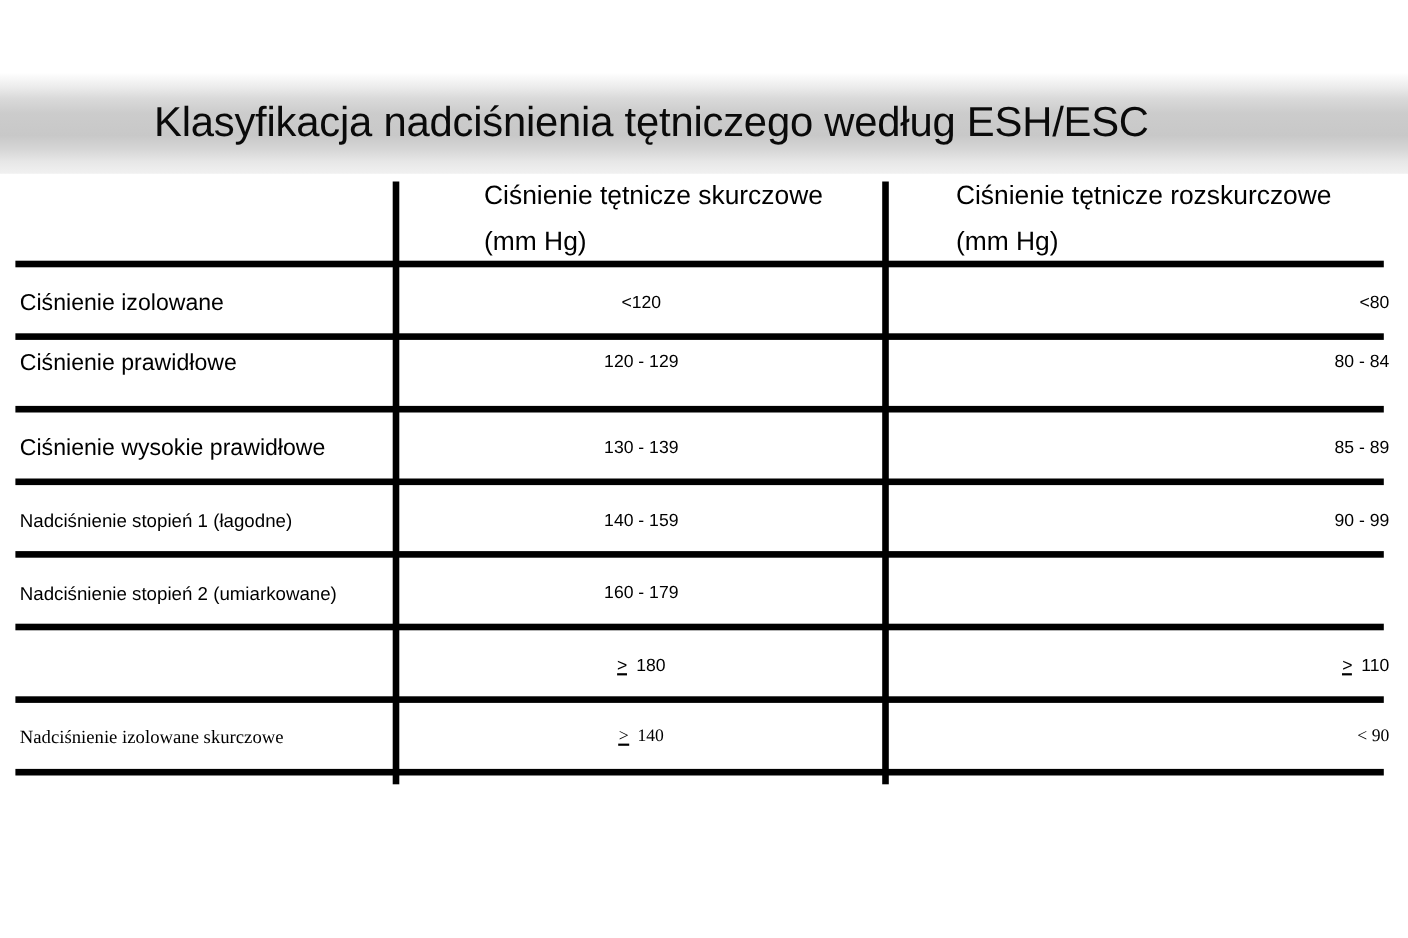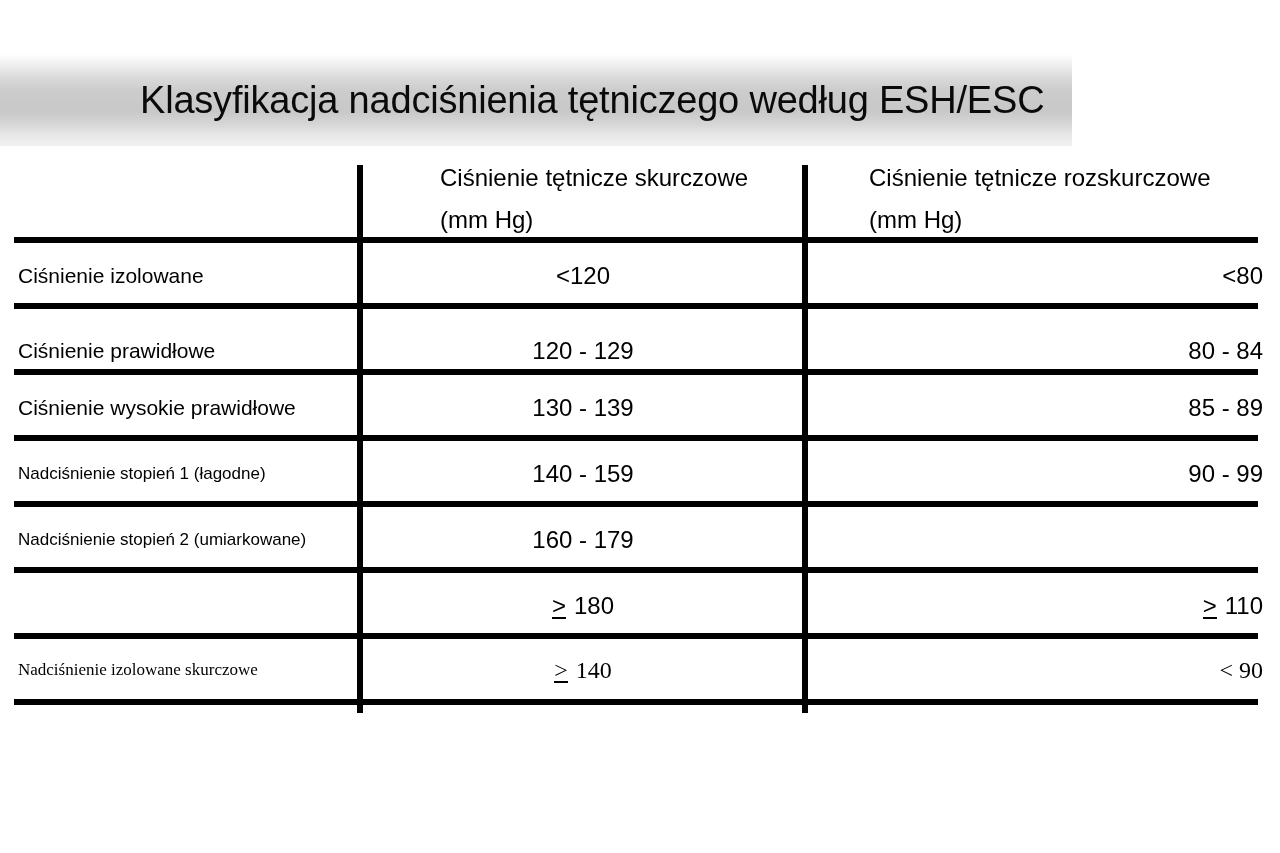--- a/index.html
+++ b/index.html
@@ -14,22 +14,22 @@
     font-family: "Liberation Sans", sans-serif;
     color: #000000;
     overflow: hidden;
     position: relative;
   }
 
   
   .title-band {
     position: absolute;
     left: 0;
-    top: 54px;
-    width: 1072px;
+    top: 66px;
+    width: 1280px;
     height: 92px;
     background: linear-gradient(to bottom,
         #ffffff 0%,
         #ececec 14%,
         #d9d9d9 26%,
         #cccccc 40%,
         #c8c8c8 62%,
         #d6d6d6 76%,
         #e7e7e7 88%,
         #f1f1f1 100%);
@@ -125,21 +125,21 @@
   .cell.dias {
     left: 808px;
     width: 455px;
     justify-content: flex-end;
   }
 
   
   .label-big   { font-size: 21px; }
   .label-small { font-size: 17px; }
 
-  .val { font-size: 24px; white-space: nowrap; }
+  .val { font-size: 16px; white-space: nowrap; }
 
   
   .ge {
     position: relative;
     display: inline-block;
     padding-right: 2px;
     margin-right: 6px;
   }
   .ge::after {
     content: "";
@@ -181,21 +181,21 @@
           <span class="label-big">Ciśnienie izolowane</span>
         </div>
         <div class="cell sys">
           <span class="val">&lt;120</span>
         </div>
         <div class="cell dias">
           <span class="val">&lt;80</span>
         </div>
       </div>
       <div class="hrule" style="top: 143px;"></div>
-      <div class="row" style="top: 158px;">
+      <div class="row" style="top: 137px;">
         <div class="cell label">
           <span class="label-big">Ciśnienie prawidłowe</span>
         </div>
         <div class="cell sys">
           <span class="val">120 - 129</span>
         </div>
         <div class="cell dias">
           <span class="val">80 - 84</span>
         </div>
       </div>

